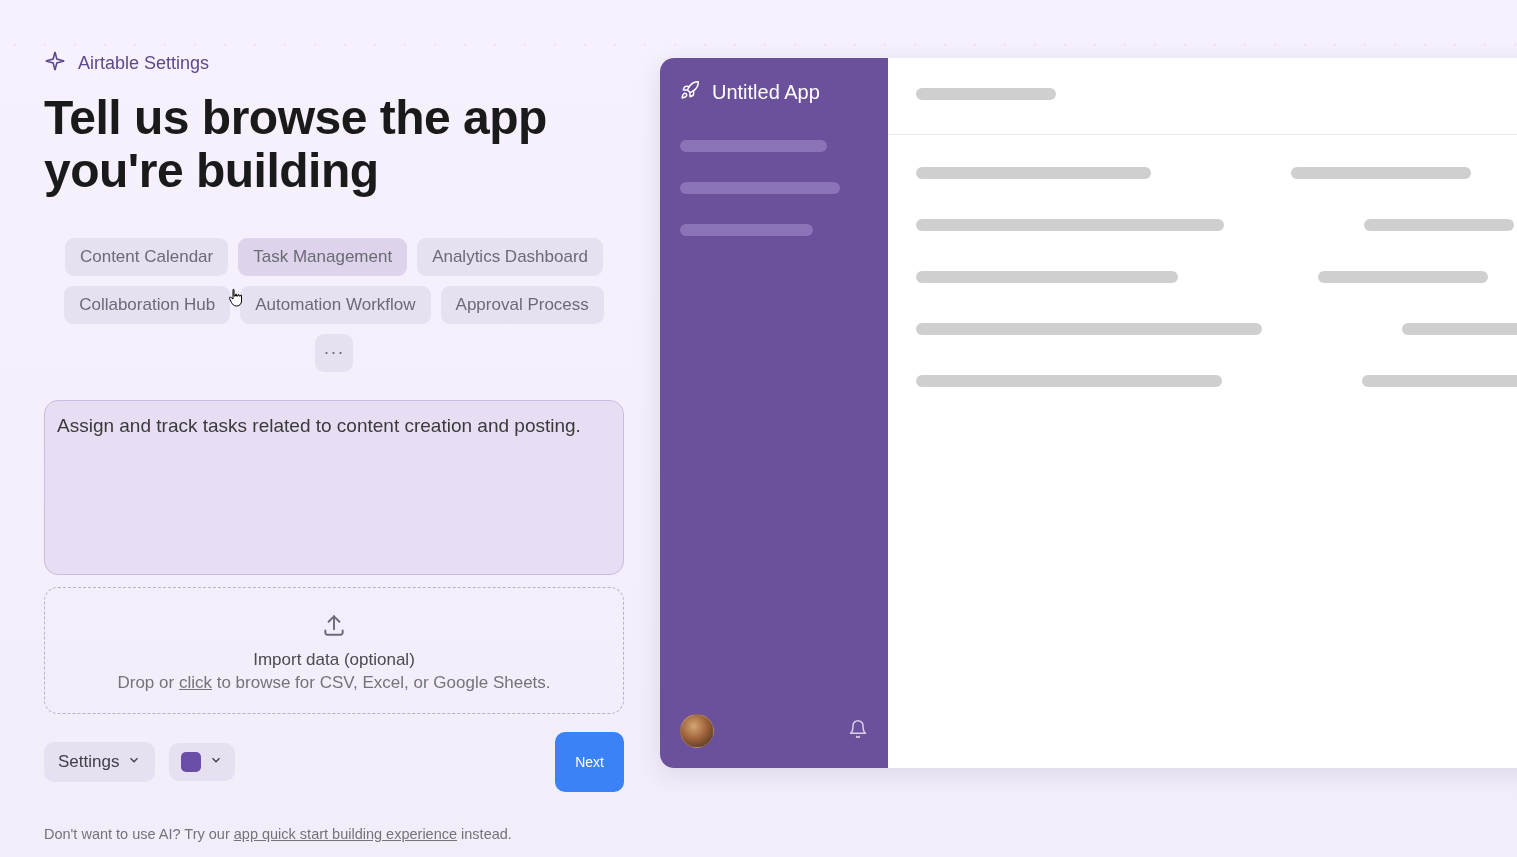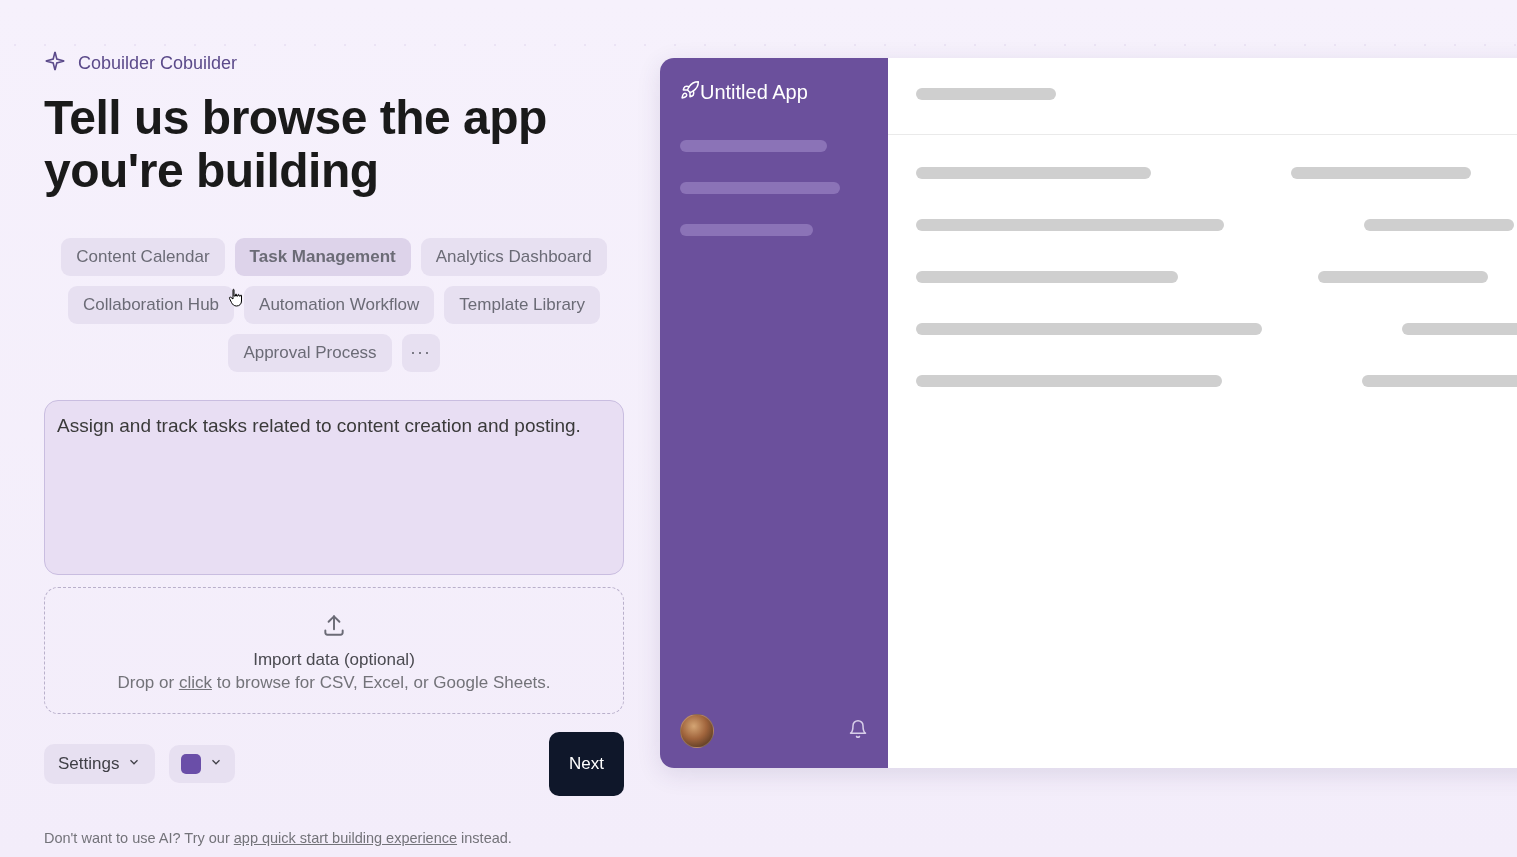--- a/index.html
+++ b/index.html
@@ -57,21 +57,21 @@
 }
 .chip {
   background: #e7e0f1;
   color: #6b6b76;
   padding: 9px 15px;
   border-radius: 9px;
   font-size: 17px;
   cursor: pointer;
   border: none;
 }
-.chip.hovered { background: #ddd3ea; font-weight: bold; }
+.chip.hovered { background: #ddd3ea; }
 .chip-more {
   background: #e7e0f1;
   color: #6b6b76;
   width: 38px; height: 38px;
   border-radius: 9px;
   display: flex;
   align-items: center;
   justify-content: center;
   cursor: pointer;
   font-size: 18px;
@@ -136,26 +136,26 @@
   gap: 8px;
   cursor: pointer;
 }
 .color-swatch {
   width: 20px; height: 20px;
   background: #6a4ea8;
   border-radius: 5px;
 }
 .next-btn {
   margin-left: auto;
-  background: #0f172a;
+  background: #3b82f6;
   color: #fff;
   border: none;
   padding: 22px 20px;
   border-radius: 10px;
-  font-size: 17px;
+  font-size: 14px;
   cursor: pointer;
 }
 .alt-text {
   margin-top: 34px;
   font-size: 14.5px;
   color: #737379;
 }
 .alt-text .ul { text-decoration: underline; cursor: pointer; }
 
 
@@ -175,21 +175,21 @@
   width: 280px;
   background: #6b509c;
   padding: 22px 20px;
   display: flex;
   flex-direction: column;
   position: relative;
 }
 .preview-title-row {
   display: flex;
   align-items: center;
-  gap: 0;
+  gap: 12px;
   margin-bottom: 36px;
 }
 .preview-title {
   color: #fff;
   font-size: 20px;
   font-weight: 500;
 }
 .skel-sidebar {
   background: #8b73b7;
   height: 12px;
@@ -242,32 +242,31 @@
 
 <div class="main-container">
   <div class="left-panel">
 
     <div class="brand-row">
       <span>
         <svg width="22" height="22" viewBox="0 0 24 24" fill="none" stroke="#5b4a8a" stroke-width="1.8">
           <path d="M12 2 L14 10 L22 12 L14 14 L12 22 L10 14 L2 12 L10 10 Z"></path>
         </svg>
       </span>
-      <span class="brand-label">Cobuilder Cobuilder</span>
+      <span class="brand-label">Airtable Settings</span>
     </div>
 
     <h1 class="headline">Tell us browse the app you're building</h1>
 
     <div class="chips">
       <button class="chip">Content Calendar</button>
       <button class="chip hovered">Task Management</button>
       <button class="chip">Analytics Dashboard</button>
       <button class="chip">Collaboration Hub</button>
       <button class="chip">Automation Workflow</button>
-      <button class="chip">Template Library</button>
       <button class="chip">Approval Process</button>
       <div class="chip-more">···</div>
     </div>
 
     <textarea class="desc-box" style="">Assign and track tasks related to content creation and posting.</textarea>
 
     <div class="import-box">
       <span>
         <svg width="26" height="26" viewBox="0 0 24 24" fill="none" stroke="#6b6b76" stroke-width="1.8" stroke-linecap="round" stroke-linejoin="round">
           <path d="M4 17v2a2 2 0 0 0 2 2h12a2 2 0 0 0 2-2v-2"></path>

